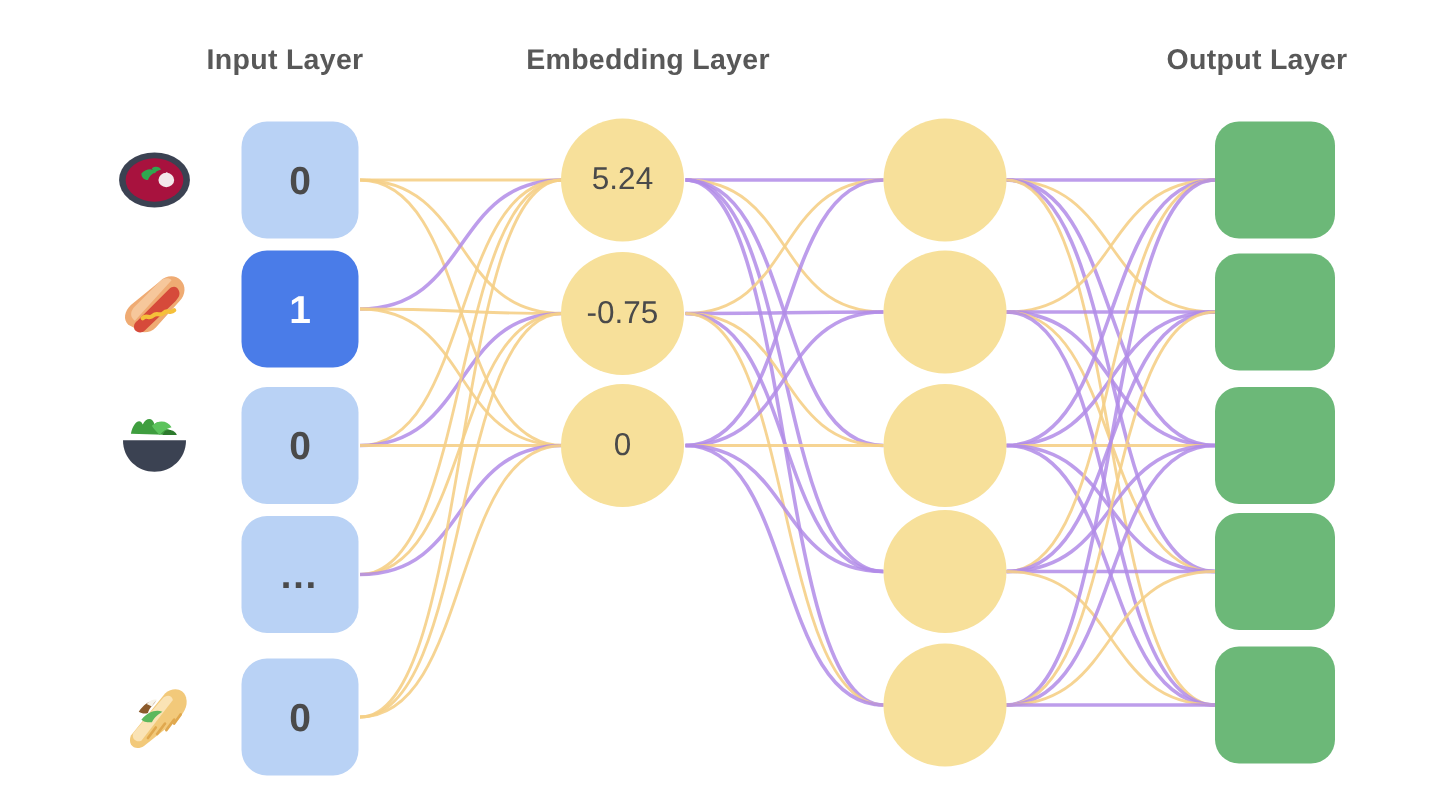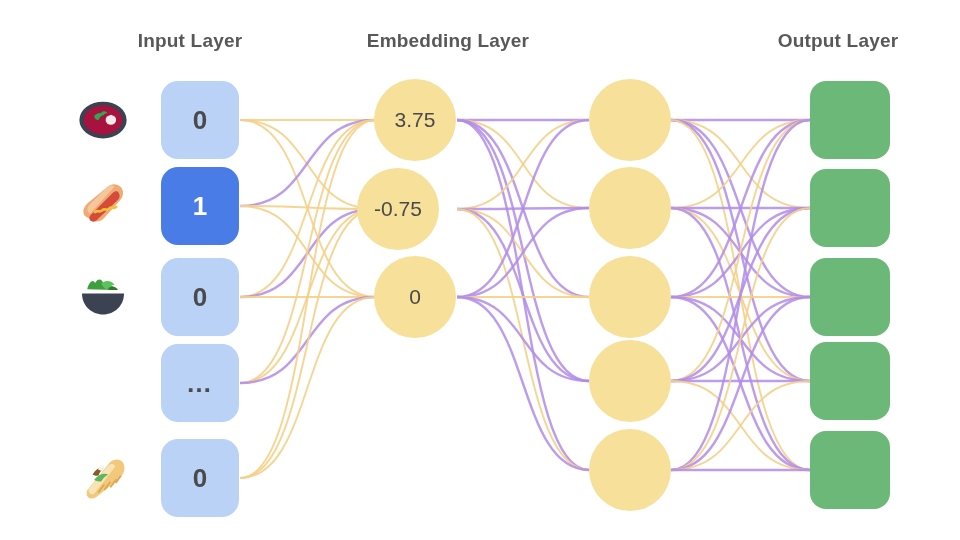--- a/index.html
+++ b/index.html
@@ -154,21 +154,21 @@
       <path d="M671,381 C747.45,381 733.55,381 810,381" stroke="#b18ce8" stroke-width="2.4" fill="none" opacity="0.85"></path>
       <path d="M671,381 C747.45,381 733.55,470 810,470" stroke="#f5cf87" stroke-width="1.9" fill="none" opacity="0.9"></path>
       <path d="M671,470 C747.45,470 733.55,120 810,120" stroke="#b18ce8" stroke-width="2.4" fill="none" opacity="0.85"></path>
       <path d="M671,470 C747.45,470 733.55,208 810,208" stroke="#f5cf87" stroke-width="1.9" fill="none" opacity="0.9"></path>
       <path d="M671,470 C747.45,470 733.55,297 810,297" stroke="#b18ce8" stroke-width="2.4" fill="none" opacity="0.85"></path>
       <path d="M671,470 C747.45,470 733.55,381 810,381" stroke="#f5cf87" stroke-width="1.9" fill="none" opacity="0.9"></path>
       <path d="M671,470 C747.45,470 733.55,470 810,470" stroke="#b18ce8" stroke-width="2.4" fill="none" opacity="0.85"></path>
     </svg>
 
   <div class="layer-title" style="left:190px;">Input Layer</div>
-  <div class="layer-title" style="left:432px;margin-left:16px;">Embedding Layer</div>
+  <div class="layer-title" style="left:432px;">Embedding Layer</div>
   <div class="layer-title" style="left:838px;">Output Layer</div>
 
   <div class="food-icon" style="left:103px; top:120px;">
     <svg viewBox="0 0 64 64">
       <ellipse cx="32" cy="32" rx="27" ry="21" fill="#3b4252"></ellipse>
       <ellipse cx="32" cy="32" rx="22" ry="16.5" fill="#a8123e"></ellipse>
       <path d="M22 27c4-4 9-4 11-1-3 1-5 3-6 6-3 0-5-2-5-5z" fill="#2fa84f"></path>
       <path d="M30 23c3-2 6-1 7 1-2 1-4 1-5 3z" fill="#2fa84f"></path>
       <ellipse cx="41" cy="32" rx="6" ry="5.5" fill="#f2e9ea"></ellipse>
       <path d="M41 26c1.5 0 2 1.5 1 2.5-1-.7-1.6-.8-2.4-.2z" fill="#f2e9ea"></path>
@@ -208,22 +208,22 @@
       </g>
     </svg>
   </div>
 
   <div class="input-box" style="left:200px; top:120px;">0</div>
   <div class="input-box active" style="left:200px; top:206px;">1</div>
   <div class="input-box" style="left:200px; top:297px;">0</div>
   <div class="input-box ellipsis" style="left:200px; top:383px;">…</div>
   <div class="input-box" style="left:200px; top:478px;">0</div>
 
-  <div class="node-circle" style="left:415px; top:120px;">3.75</div>
-  <div class="node-circle" style="left:398px; top:209px;">-0.75</div>
+  <div class="node-circle" style="left:415px; top:120px;">5.24</div>
+  <div class="node-circle" style="left:415px; top:209px;">-0.75</div>
   <div class="node-circle" style="left:415px; top:297px;">0</div>
 
   <div class="node-circle" style="left:630px; top:120px;"></div>
   <div class="node-circle" style="left:630px; top:208px;"></div>
   <div class="node-circle" style="left:630px; top:297px;"></div>
   <div class="node-circle" style="left:630px; top:381px;"></div>
   <div class="node-circle" style="left:630px; top:470px;"></div>
 
   <div class="output-box" style="left:850px; top:120px;"></div>
   <div class="output-box" style="left:850px; top:208px;"></div>

